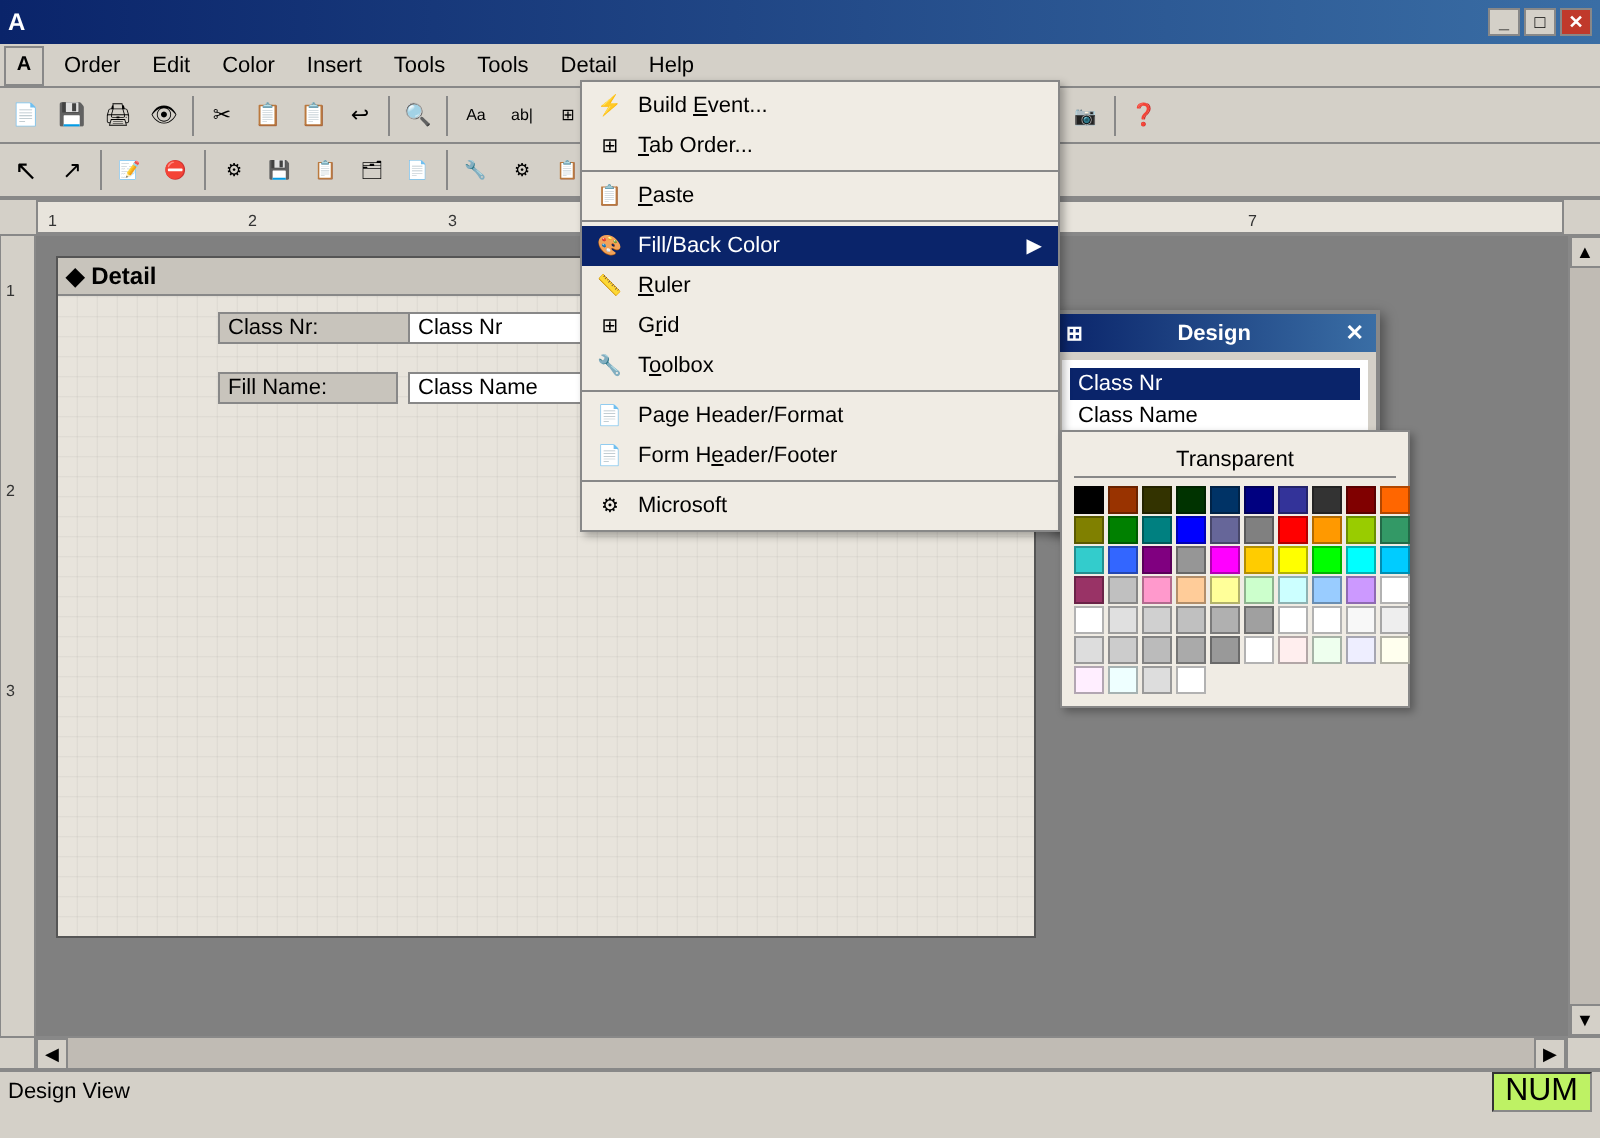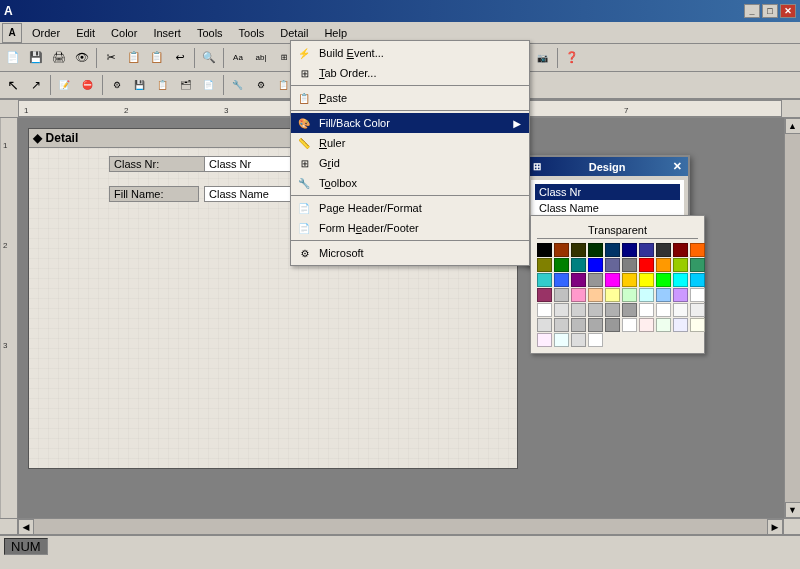--- a/index.html
+++ b/index.html
@@ -175,22 +175,22 @@
       display: flex;
       align-items: center;
       padding: 0 4px;
       font-size: 11px;
     }
     #status-left { flex: 1; }
     #status-right { display: flex; gap: 4px; }
     .status-indicator {
       border: 1px inset #888;
       padding: 0 6px;
-      font-size: 13px;
-      background: #737373;
+      font-size: 16px;
+      background: #bef264;
     }
 
     
     #context-menu {
       position: absolute;
       top: 40px; left: 290px;
       background: #f0ece4;
       border: 1px solid #888;
       box-shadow: 2px 2px 4px rgba(0,0,0,0.3);
       z-index: 100;
@@ -410,20 +410,21 @@
   <div style="width:18px;background:#d4d0c8;border-right:1px solid #888;"></div>
   <div id="h-scroll">
     <div class="h-scroll-btn">◀</div>
     <div style="flex:1;background:#c0bbb4;"></div>
     <div class="h-scroll-btn">▶</div>
   </div>
   <div style="width:16px;background:#d4d0c8;"></div>
 </div>
 
 <div id="status-bar">
+  <div id="status-left">Design View</div>
   <div id="status-right">
     <div class="status-indicator">NUM</div>
   </div>
 </div>
 
 <div id="context-menu">
   <div class="ctx-item">
     <span class="ctx-icon">⚡</span>
     <span>Build <span class="accel">E</span>vent...</span>
   </div>

